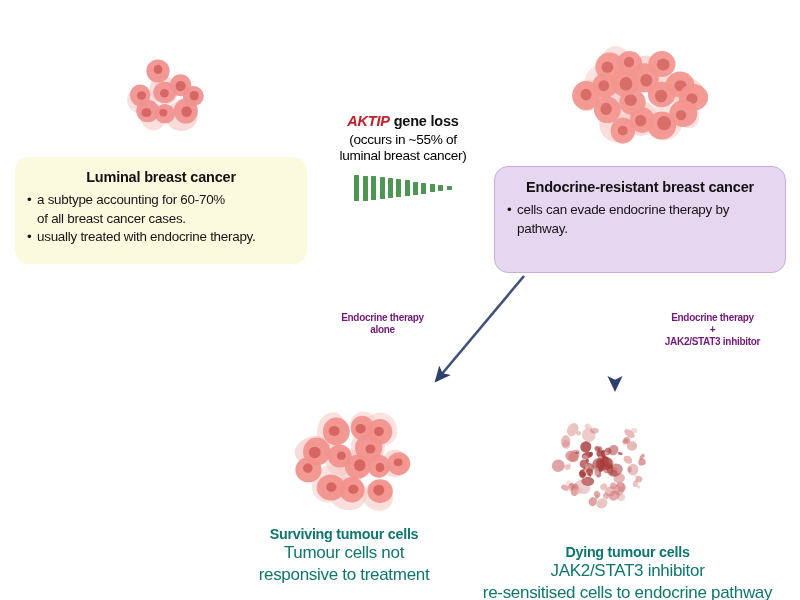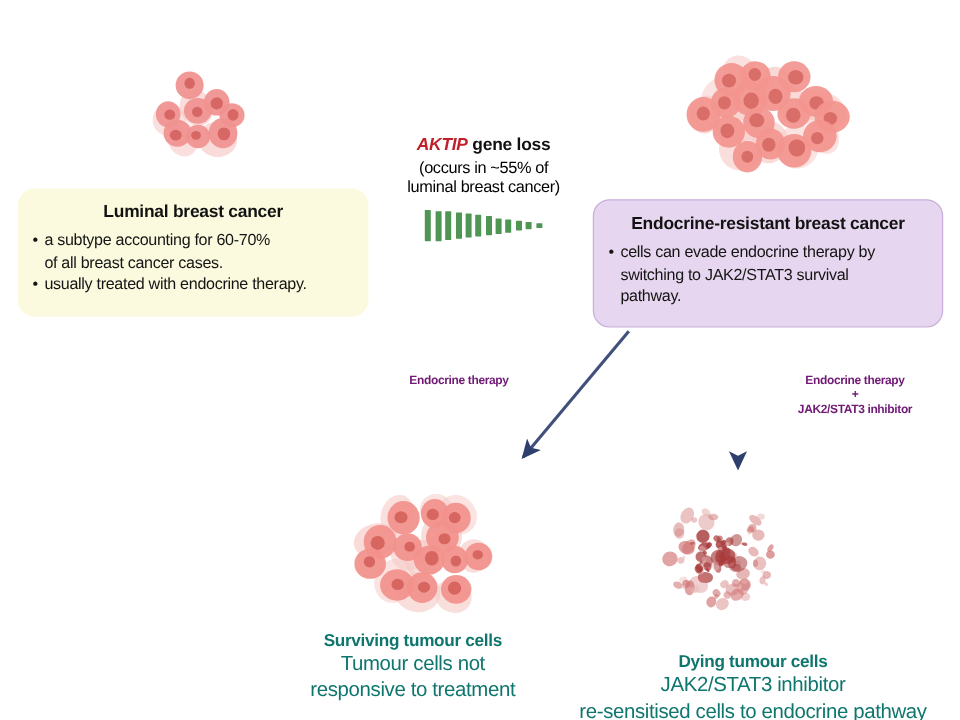--- a/index.html
+++ b/index.html
@@ -400,21 +400,20 @@
         <div class="bar" style="height: 8px; background: rgb(79, 149, 83);"></div>
         <div class="bar" style="height: 6px; background: rgb(79, 149, 83);"></div>
         <div class="bar" style="height: 4px; background: rgb(79, 149, 83);"></div>
       </div>
   </div>
 
   <div class="info-box" id="box-resistant">
     <div class="box-title">Endocrine-resistant breast cancer</div>
     <ul class="box-bullets">
       <li>cells can evade endocrine therapy by</li>
-      <li class="cont">switching to JAK2/STAT3 survival</li>
       <li class="cont">pathway.</li>
     </ul>
   </div>
 
   <svg id="arrows-layer" viewBox="0 0 800 600" xmlns="http://www.w3.org/2000/svg">
     <defs>
       <marker id="head-diag" markerWidth="7" markerHeight="7" refX="5.4" refY="3.1" orient="auto" markerUnits="strokeWidth">
         <path d="M0,0.2 L6.2,3.1 L0,6 L1.5,3.1 Z" fill="#2e3f6e"></path>
       </marker>
       <marker id="head-vert" markerWidth="7" markerHeight="7" refX="5.4" refY="3.1" orient="auto" markerUnits="strokeWidth">
@@ -430,20 +429,21 @@
         <stop offset="30%" stop-color="#3f4f79"></stop>
         <stop offset="100%" stop-color="#2e3f6e"></stop>
       </linearGradient>
     </defs>
     <line x1="524" y1="276" x2="436" y2="381" stroke="url(#diagFade)" stroke-width="2.6" marker-end="url(#head-diag)"></line>
     <line x1="615" y1="277" x2="615" y2="390" stroke="url(#vertFade)" stroke-width="2.6" marker-end="url(#head-vert)"></line>
   </svg>
 
   <div class="arrow-label" id="label-left">
     <div>Endocrine therapy</div>
+    <div>alone</div>
   </div>
   <div class="arrow-label" id="label-right">
     <div>Endocrine therapy</div>
     <div>+</div>
     <div>JAK2/STAT3 inhibitor</div>
   </div>
 
   <div class="caption" id="caption-surviving">
     <div class="cap-title">Surviving tumour cells</div>
     <div class="cap-line">Tumour cells not</div>

